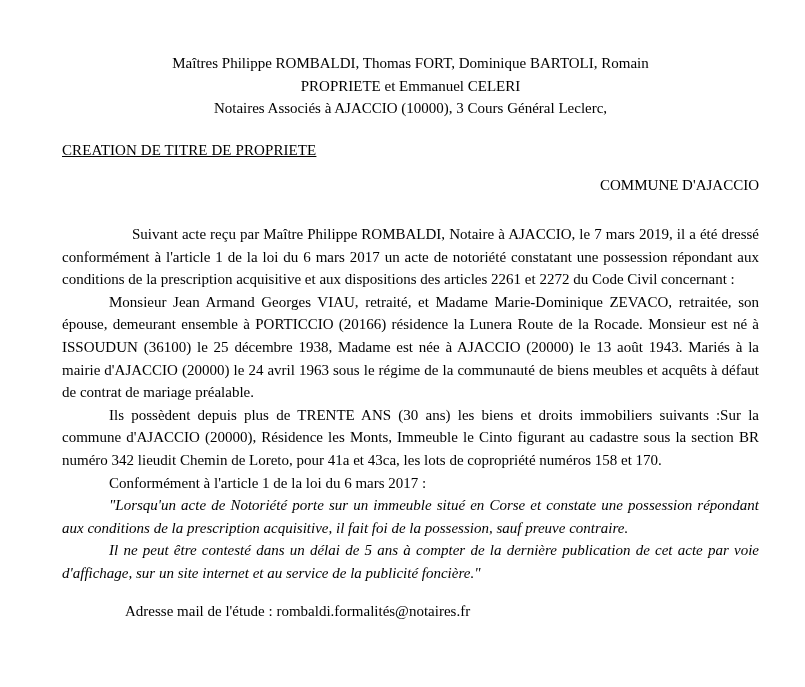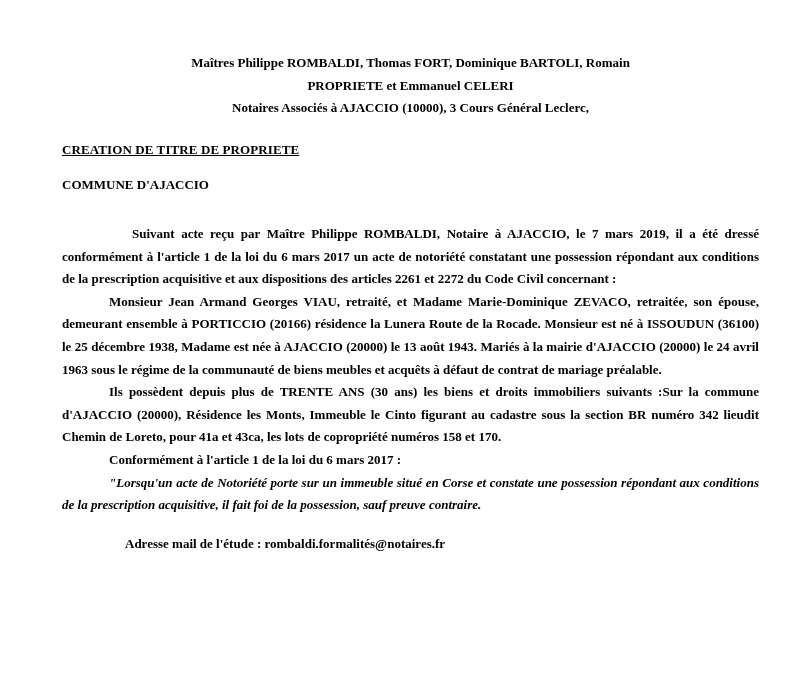--- a/index.html
+++ b/index.html
@@ -13,38 +13,38 @@
     overflow: hidden;
     position: relative;
     font-family: "Liberation Serif", "DejaVu Serif", serif;
     color: #000000;
   }
   .doc {
     position: absolute;
     left: 62px;
     top: 52px;
     width: 697px;
-    font-size: 13px;
+    font-size: 15px;
     line-height: 22.6px;
-    font-weight: bold;
+    font-weight: normal;
   }
   .header {
     text-align: center;
     margin-left: -10px;
     margin-right: -10px;
   }
   .header div { white-space: nowrap; }
   .title {
     text-align: left;
     text-decoration: underline;
     margin-top: 19px;
     letter-spacing: 0.1px;
   }
   .commune {
-    text-align: left;
+    text-align: right;
     margin-top: 13px;
   }
   .para {
     text-align: justify;
     margin: 0;
   }
   .p1 {
     margin-top: 26px;
     text-indent: 70px;
   }
@@ -68,14 +68,15 @@
   </div>
 
   <div class="title">CREATION DE TITRE DE PROPRIETE</div>
   <div class="commune">COMMUNE D'AJACCIO</div>
 
   <p class="para p1">Suivant acte reçu par Maître Philippe ROMBALDI, Notaire à AJACCIO, le 7 mars 2019, il a été dressé conformément à l'article 1 de la loi du 6 mars 2017 un acte de notoriété constatant une possession répondant aux conditions de la prescription acquisitive et aux dispositions des articles 2261 et 2272 du Code Civil concernant :</p>
   <p class="para ind">Monsieur Jean Armand Georges VIAU, retraité, et Madame Marie-Dominique ZEVACO, retraitée, son épouse, demeurant ensemble à PORTICCIO (20166) résidence la Lunera Route de la Rocade. Monsieur est né à ISSOUDUN (36100) le 25 décembre 1938, Madame est née à AJACCIO (20000) le 13 août 1943. Mariés à la mairie d'AJACCIO (20000) le 24 avril 1963 sous le régime de la communauté de biens meubles et acquêts à défaut de contrat de mariage préalable.</p>
   <p class="para ind">Ils possèdent depuis plus de TRENTE ANS (30 ans) les biens et droits immobiliers suivants :Sur la commune d'AJACCIO (20000), Résidence les Monts, Immeuble le Cinto figurant au cadastre sous la section BR numéro 342 lieudit Chemin de Loreto, pour 41a et 43ca, les lots de copropriété numéros 158 et 170.</p>
   <p class="para ind">Conformément à l'article 1 de la loi du 6 mars 2017 :</p>
   <p class="quote">"Lorsqu'un acte de Notoriété porte sur un immeuble situé en Corse et constate une possession répondant aux conditions de la prescription acquisitive, il fait foi de la possession, sauf preuve contraire.</p>
+  <p class="quote">Il ne peut être contesté dans un délai de 5 ans à compter de la dernière publication de cet acte par voie d'affichage, sur un site internet et au service de la publicité foncière."</p>
   <p class="mail-line">Adresse mail de l'étude : rombaldi.formalités@notaires.fr</p>
 </div>
 
 </body></html>

